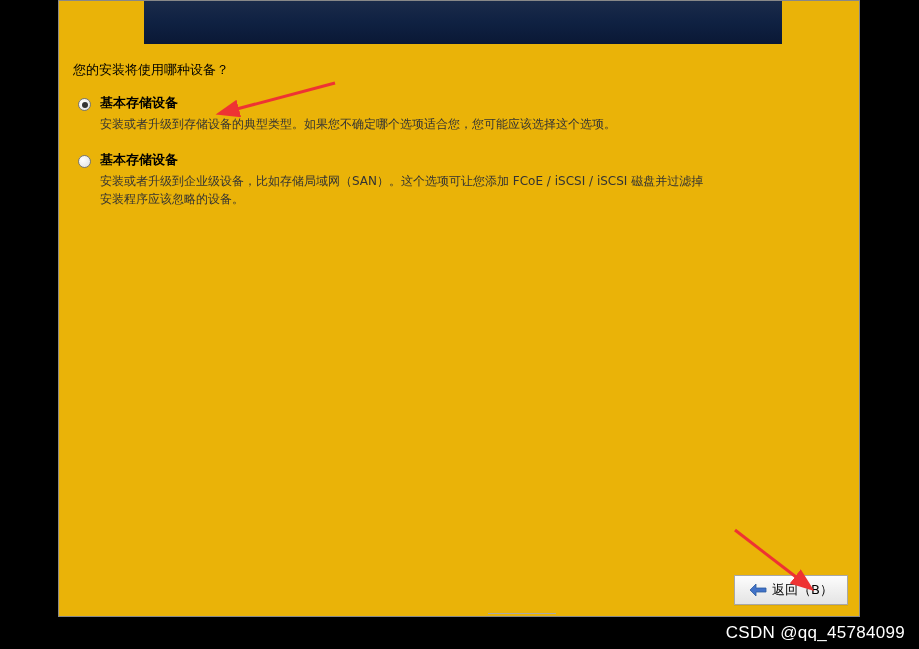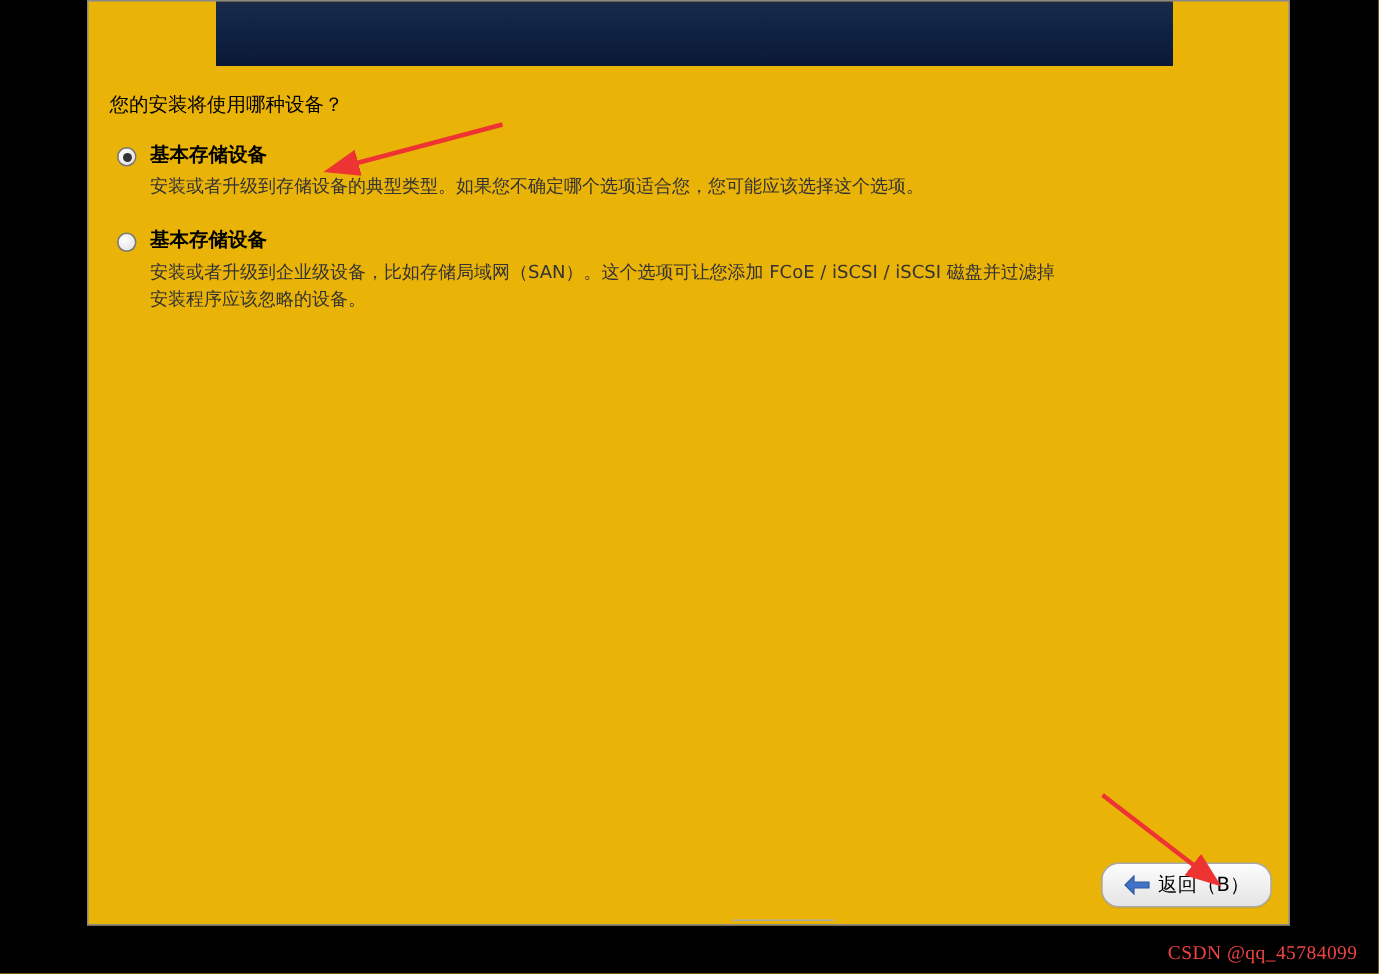--- a/index.html
+++ b/index.html
@@ -93,21 +93,21 @@
       display: flex;
       gap: 8px;
     }
     .btn {
       display: inline-flex;
       align-items: center;
       justify-content: center;
       height: 30px;
       padding: 0 14px;
       border: 1px solid #a8a8a8;
-      border-radius: 12px;
+      border-radius: 0;
       background: linear-gradient(180deg, #fdfdfd 0%, #f0f0f0 50%, #e4e4e4 100%);
       font-size: 13px;
       color: #000;
       cursor: pointer;
       box-shadow: 0 1px 0 rgba(0,0,0,0.05);
     }
     .btn .arrow {
       margin-right: 5px;
       display: inline-flex;
     }
@@ -120,24 +120,24 @@
       background: #aaa;
     }
     .arrow-annot {
       position: absolute;
       pointer-events: none;
     }
     .watermark {
       position: absolute;
       right: 14px;
       bottom: 6px;
-      color: #ef4444;
-      font-size: 13px;
+      color: #ffffff;
+      font-size: 17px;
       letter-spacing: 0.3px;
-      font-family: Liberation Serif, serif;
+      font-family: Liberation Sans, sans-serif;
     }
   </style>
 </head>
 <body>
 
 <div class="outer-frame">
   <div class="top-banner"></div>
 
   <div class="content">
     <div class="question">您的安装将使用哪种设备？</div>

